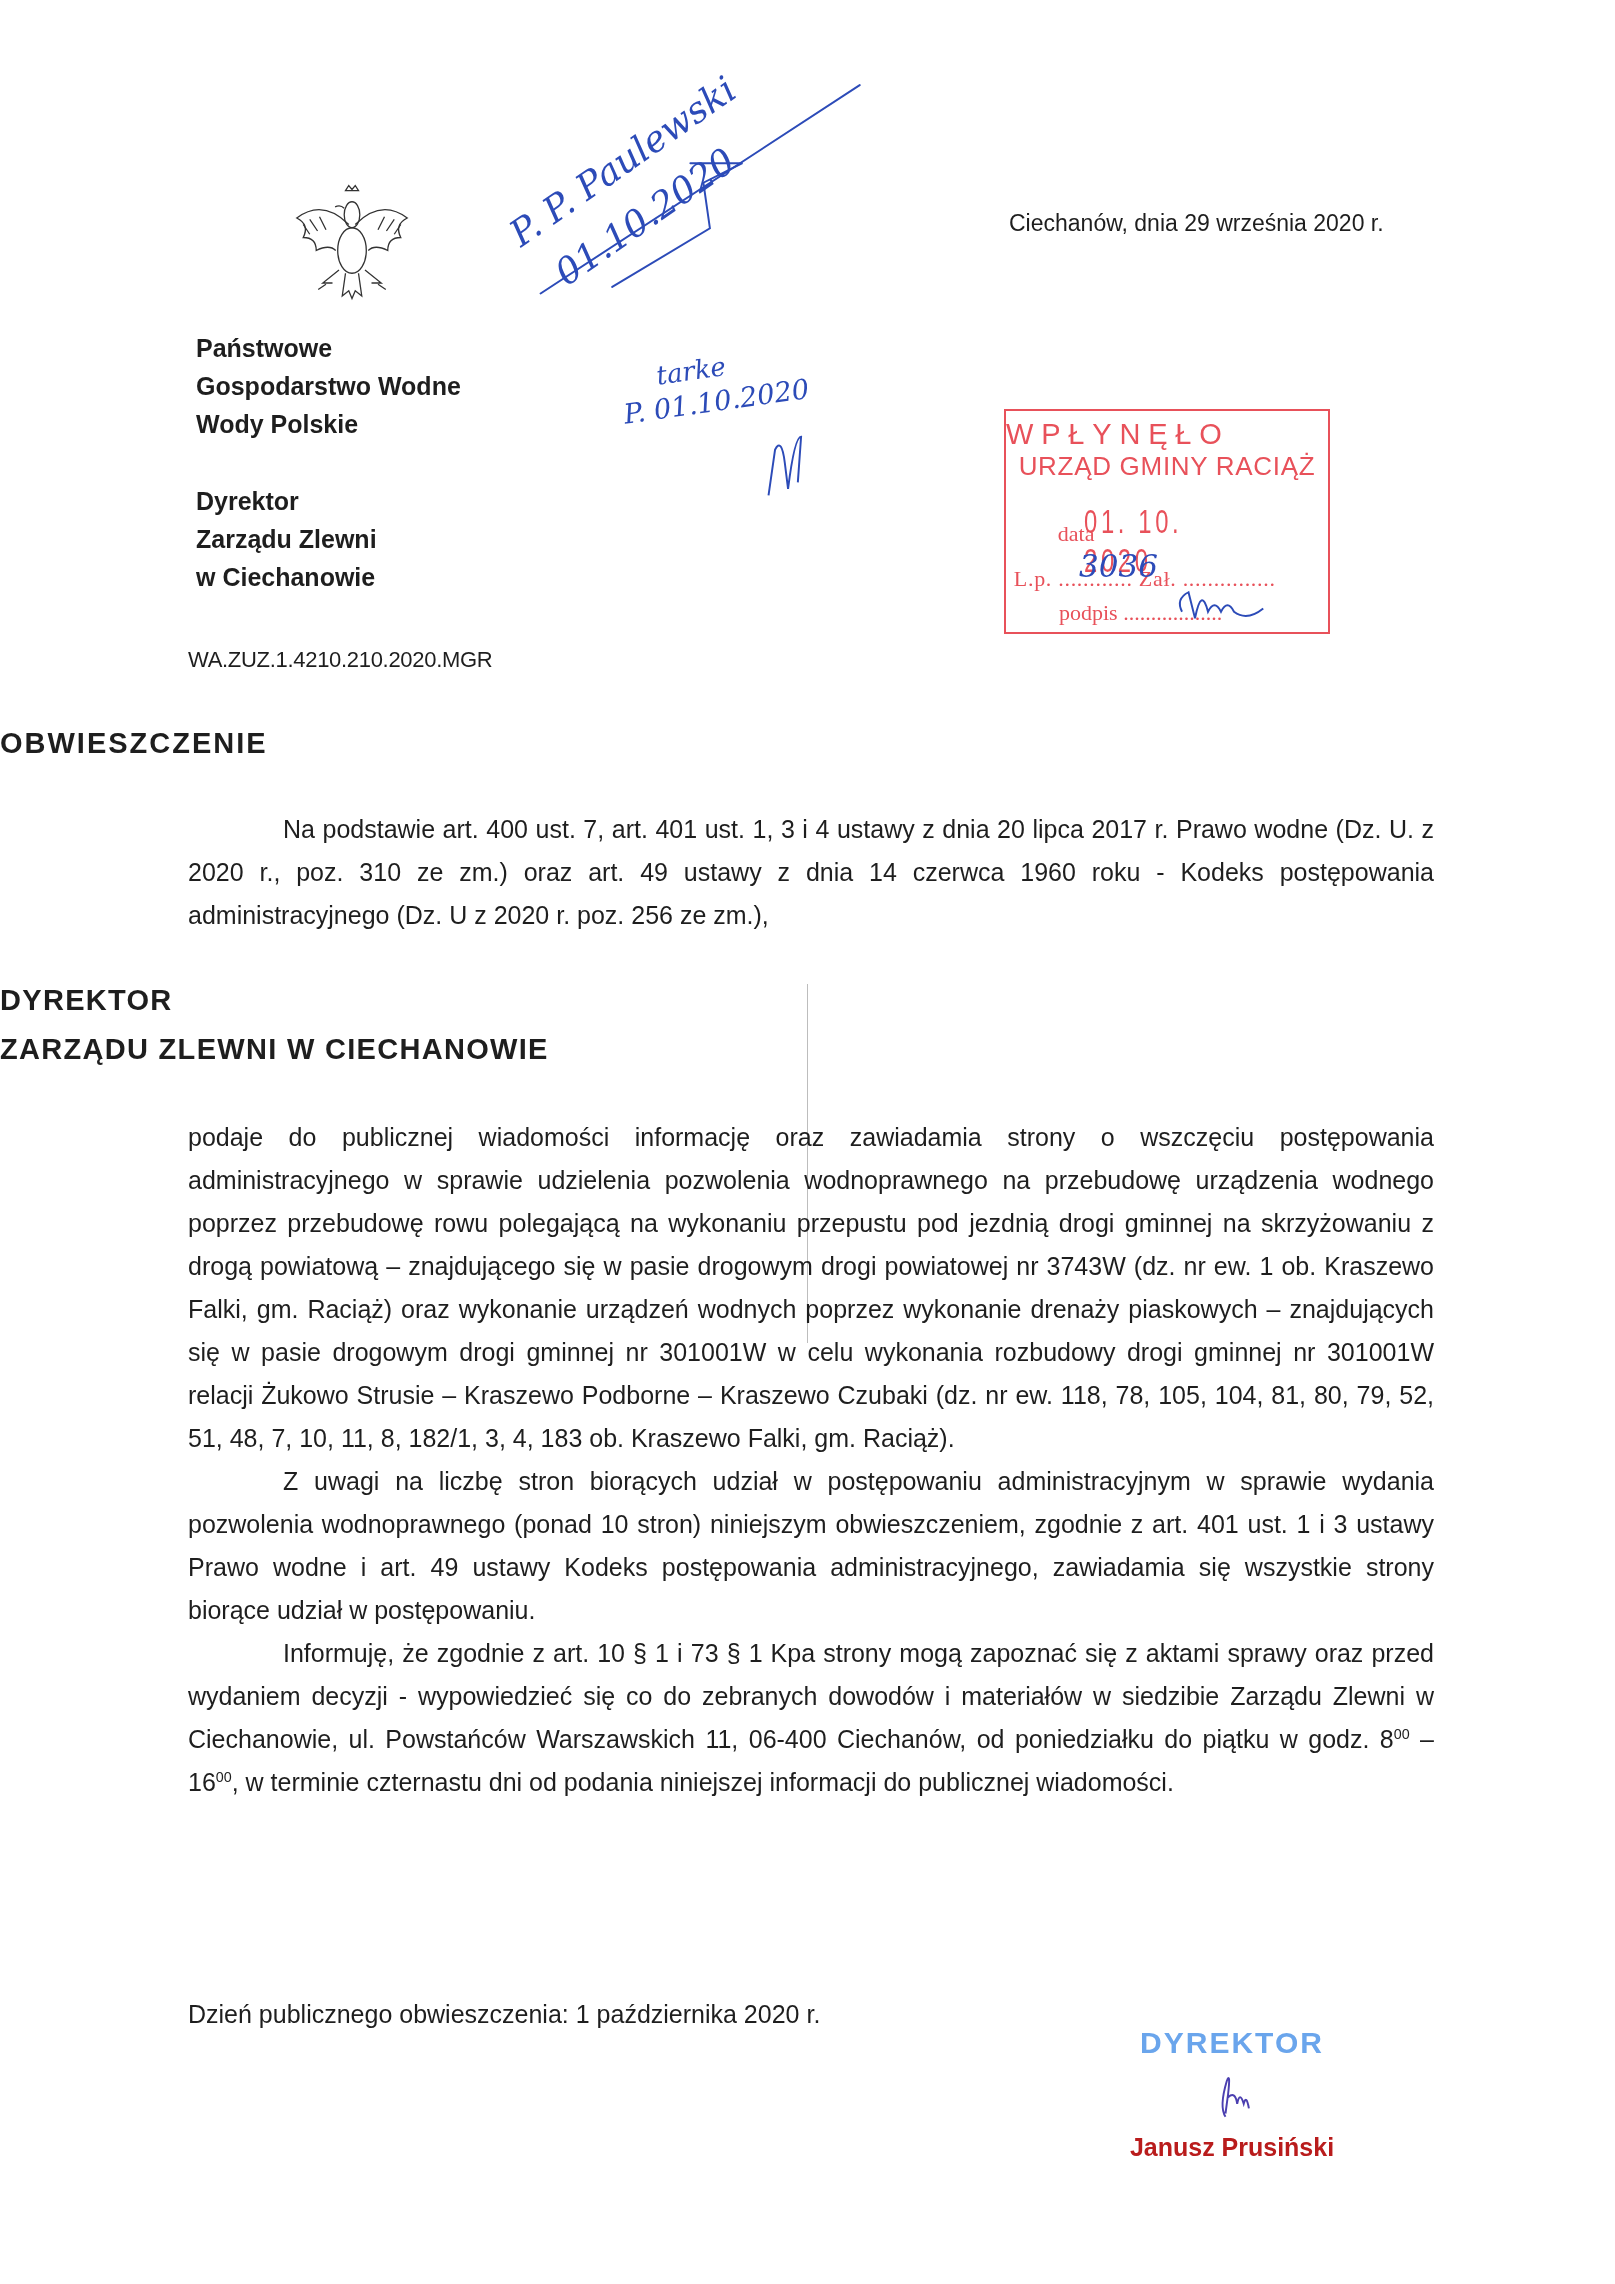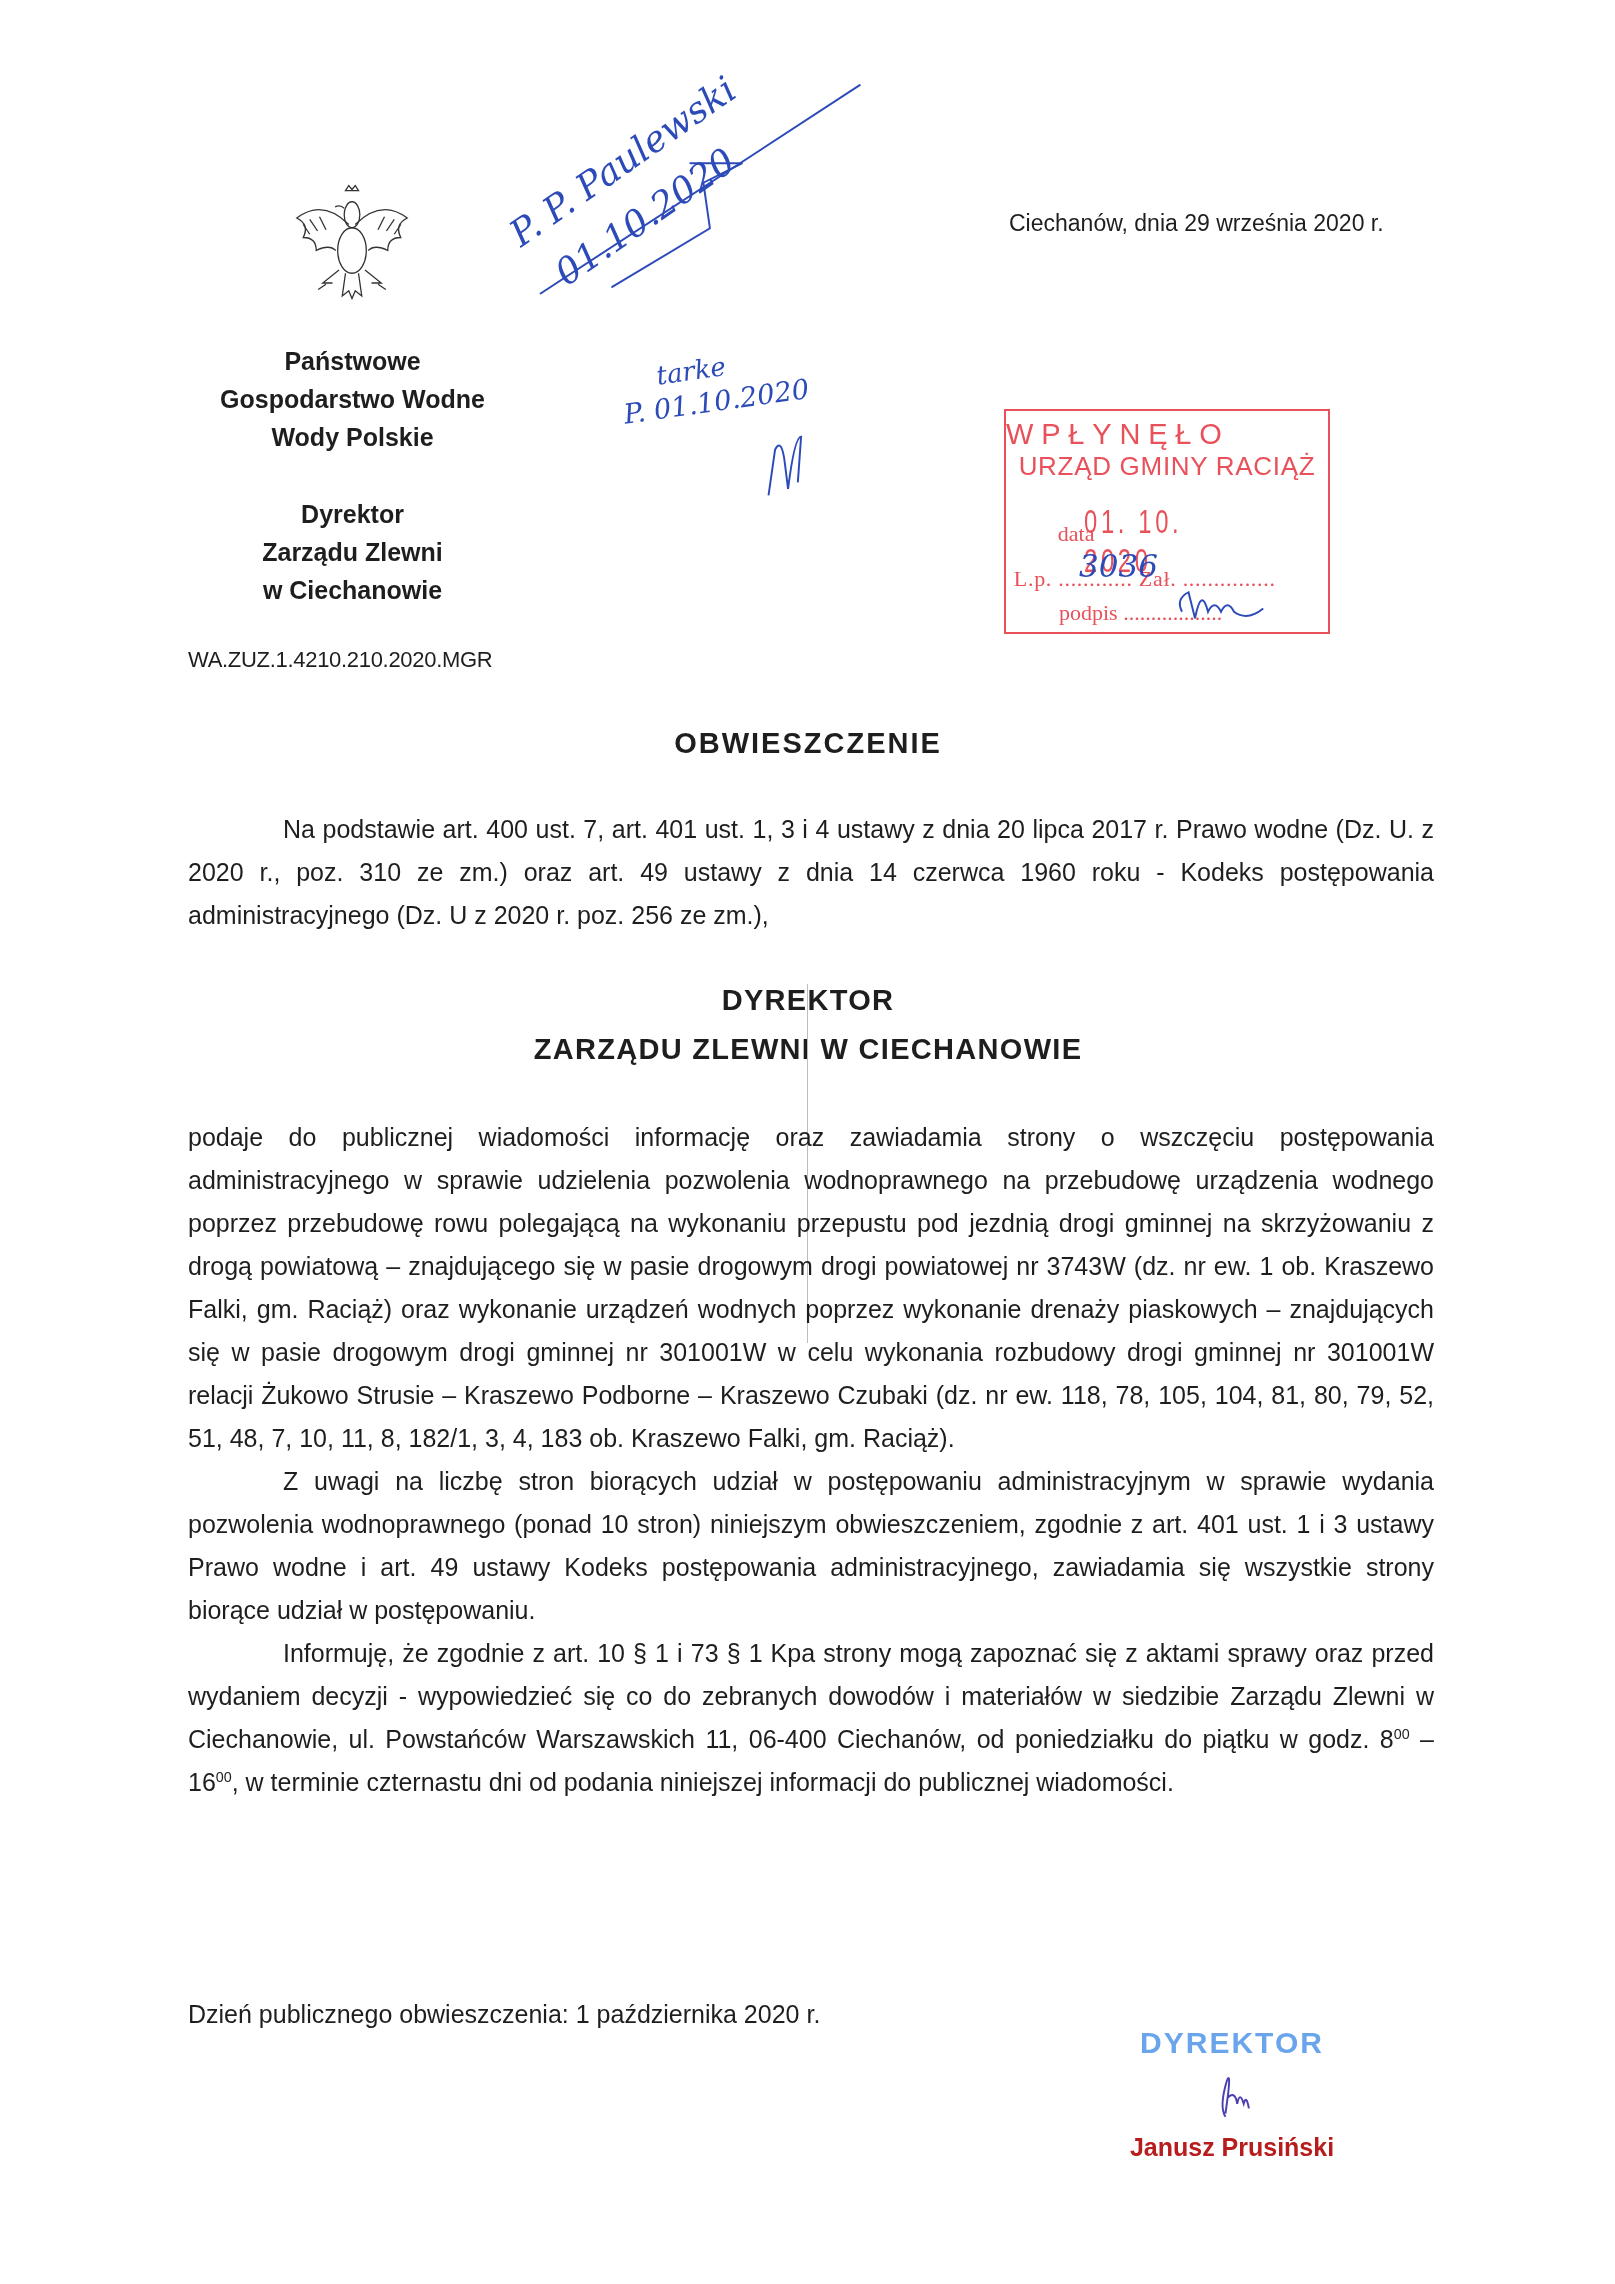--- a/index.html
+++ b/index.html
@@ -3,21 +3,21 @@
 <meta charset="utf-8">
 <style>
   html, body { margin: 0; padding: 0; background: #ffffff; }
   body {
     width: 1616px; height: 2284px; position: relative; overflow: hidden;
     font-family: "Liberation Sans", sans-serif; color: #1e1e1e;
   }
   .abs { position: absolute; }
   
   .emblem { left: 287px; top: 179px; width: 130px; height: 130px; }
-  .org { left: 196px; width: 313px; text-align: center; font-weight: bold; font-size: 25px; line-height: 38px; margin-top: 13px; }
+  .org { left: 196px; width: 313px; text-align: left; font-weight: bold; font-size: 25px; line-height: 38px; }
   .org1 { top: 329px; }
   .org2 { top: 482px; }
   .ref { left: 188px; top: 647px; font-size: 22px; letter-spacing: -0.3px; }
   .date { left: 1009px; top: 210px; font-size: 23px; }
   
   .stamp {
     left: 1004px; top: 409px; width: 326px; height: 225px;
     border: 2.6px solid #e8515a; box-sizing: border-box; color: #e8515a;
     font-family: "Liberation Sans", sans-serif;
   }
@@ -25,21 +25,21 @@
   .stamp .s2 { position: absolute; left: 0; right: 0; top: 40px; text-align: center; font-size: 26px; letter-spacing: 0.7px; }
   .stamp .s3lab { position: absolute; left: 7.8px; top: 110px; font-size: 22px; font-family: "Liberation Serif", serif; margin-left: 44px; }
   .stamp .s3val { position: absolute; left: 78px; top: 91px; font-size: 34px; letter-spacing: 5.2px; transform: scaleX(0.7); transform-origin: left; }
   .stamp .s4lab { position: absolute; left: 7.8px; top: 155px; font-size: 22px; font-family: "Liberation Serif", serif; letter-spacing: 0.7px; }
   .stamp .s4hand { position: absolute; left: 73px; top: 137px; font-size: 31px; color: #2c4bb8; font-family: "DejaVu Serif", serif; font-style: italic; }
   .stamp .s5lab { position: absolute; left: 53px; top: 189px; font-size: 22px; font-family: "Liberation Serif", serif; }
   .stamp .sig { position: absolute; left: 163px; top: 168px; width: 104px; height: 46px; }
   
   .hand { left: 495px; top: 72px; width: 521px; height: 482px; }
   
-  .title { left: 0; width: 1616px; text-align: center; font-weight: bold; font-size: 29px; letter-spacing: 2px; }
+  .title { left: 0; width: 1616px; font-weight: bold; font-size: 29px; letter-spacing: 2px; }
   .t1 { top: 727px; }
   .t2 { top: 984px; letter-spacing: 1.3px; }
   .t3 { top: 1033px; letter-spacing: 1.3px; }
   
   .body-text {
     left: 188px; width: 1246px; font-size: 25px; line-height: 43px; text-align: justify;
   }
   .body-text p { margin: 0; }
   .indent { text-indent: 95px; }
   .intro { top: 808px; }

